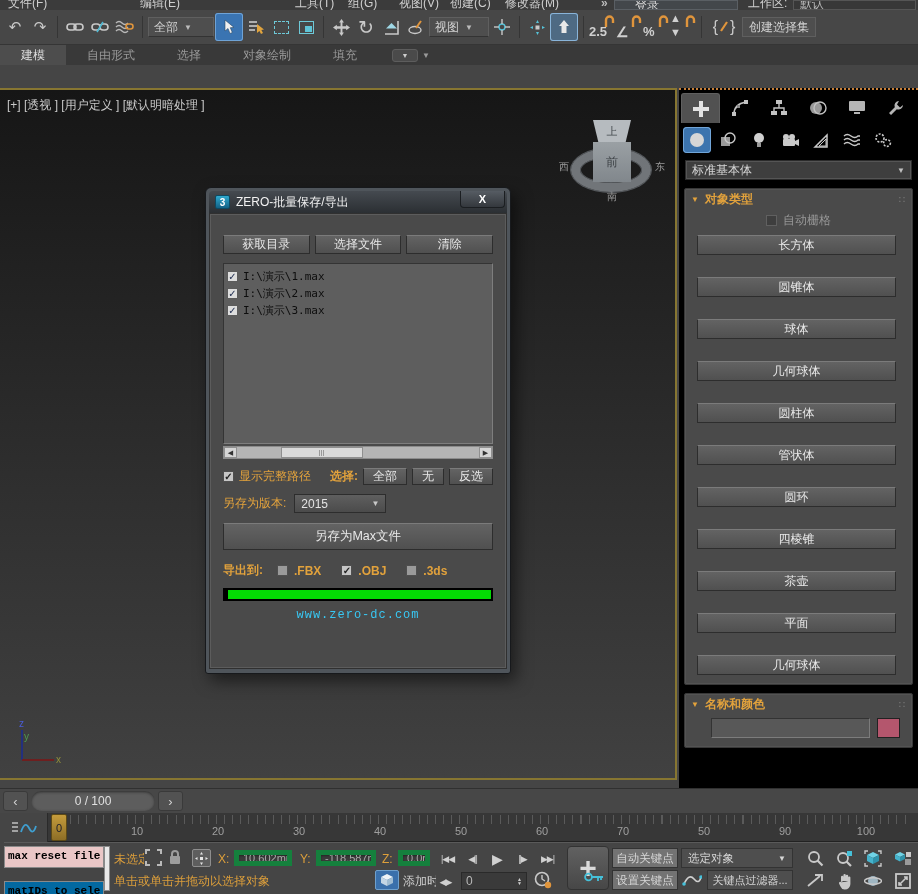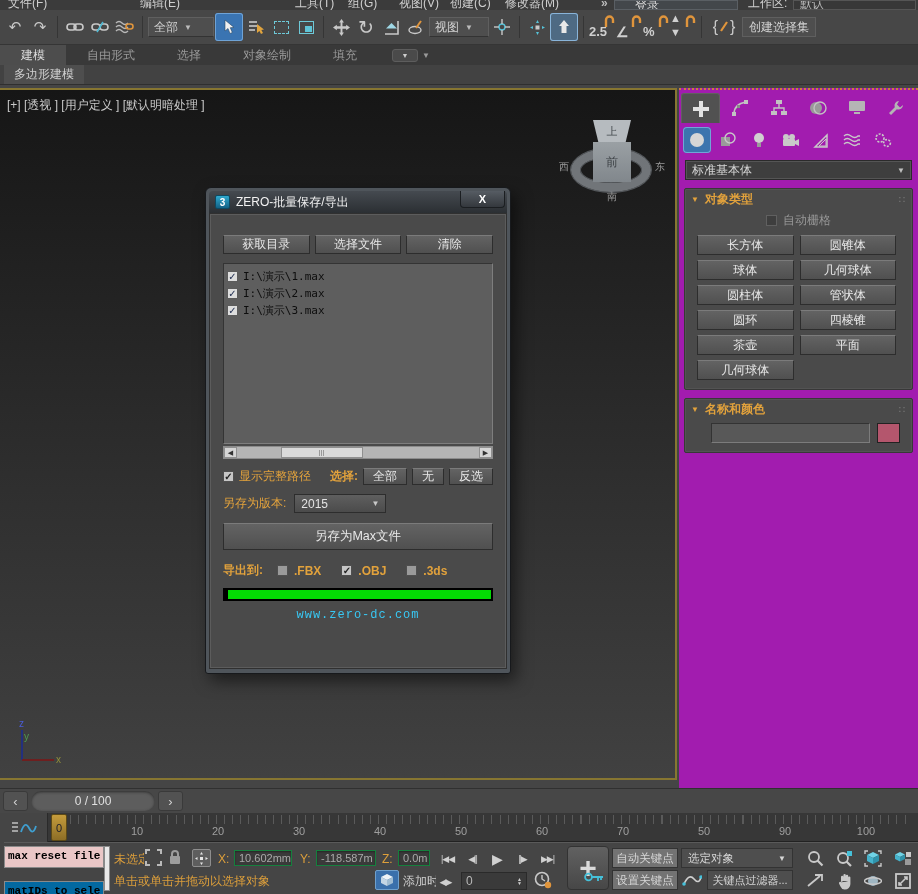--- a/index.html
+++ b/index.html
@@ -118,41 +118,41 @@
   #dlg-version-dd { width:92px; height:19px; background:linear-gradient(#5f5f5f,#4b4b4b); border:1px solid #2d2d2d;
     display:flex; align-items:center; padding:0 6px; color:#e3e3e3; margin-left:8px; }
   #dlg-version-dd .car { margin-left:auto; font-size:8px; color:#c9c9c9; }
   .big-btn { height:27px; font-size:12.5px; }
   #dlg-progress { margin-top:9px; height:13px; background:#000; border:2px solid #000; position:relative; }
   #dlg-progress .fill { position:absolute; left:3px; top:0; bottom:0; right:0; background:#04dc04; }
   #dlg-site { margin-top:7px; text-align:center; color:#38c8f4; font-family:"Liberation Mono", monospace;
     font-size:12px; letter-spacing:1px; }
 
   
-  #cmd-panel { left:679px; top:88px; width:239px; height:700px; background:#a21caf;
+  #cmd-panel { left:679px; top:88px; width:239px; height:700px; background:#000000;
     border-top:2px dotted #c9813a; }
   #cp-tabs { display:flex; margin-top:3px; padding-left:2px; }
   .cp-tab { width:39px; height:30px; display:flex; align-items:center; justify-content:center; }
   .cp-tab.active { background:#515151; border:1px solid #606060; border-bottom:none; border-radius:3px 3px 0 0; }
   #cp-cats { display:flex; margin-top:2px; padding-left:4px; gap:3px; align-items:center; height:30px; }
   .cp-cat { width:28px; height:26px; display:flex; align-items:center; justify-content:center; border-radius:4px; }
   .cp-cat.active { background:#3c74ae; box-shadow:inset 0 0 0 1px #71a5d8; }
   #cp-dd { margin:5px 6px 0 6px; height:20px; background:#3e3e3e; border:1px solid #2b2b2b;
     box-shadow:inset 0 0 0 1px #555; display:flex; align-items:center; padding:0 6px; color:#d6d6d6; }
   #cp-dd .car { margin-left:auto; font-size:8px; color:#bfbfbf; }
   .rollout { margin:8px 5px 0 5px; background:#4a4a4a; border:1px solid #383838; border-radius:2px;
     box-shadow:inset 0 0 0 1px #535353; padding-bottom:9px; }
   .ro-head { height:20px; display:flex; align-items:center; padding:0 6px; gap:6px; }
   .ro-arrow { color:#e2a23c; font-size:8px; }
   .ro-title { color:#e2a23c; font-weight:bold; }
   .ro-grip { margin-left:auto; color:#7a7a7a; font-size:10px; letter-spacing:1px; }
   .autogrid-row { display:flex; align-items:center; justify-content:center; gap:6px; height:18px; margin-top:2px; }
   .cb-dark { width:11px; height:11px; background:#3e3e3e; border:1px solid #606060; }
   .autogrid-lbl { color:#969696; }
-  .prim-grid { display:grid; grid-template-columns:1fr 1fr; gap:5px 6px; padding:6px 16px 0 12px; }
+  .prim-grid { display:grid; grid-template-columns:1fr; gap:22px 6px; padding:6px 16px 0 12px; }
   .prim-btn { height:20px; font-size:12px; }
   #name-input-row { display:flex; align-items:center; padding:4px 12px 0 26px; gap:7px; }
   #name-input { flex:1; height:20px; background:#585858; border:1px solid; border-color:#333 #7c7c7c #7c7c7c #333; }
   #color-swatch { width:23px; height:20px; background:#b4566d; border:1px solid #222; }
 
   
   #time-row { left:0; top:788px; width:918px; height:25px; background:#474747; border-top:1px solid #303030; }
   .t-arrow { position:absolute; top:2px; width:25px; height:20px; background:#525252; border:1px solid #3a3a3a;
     border-radius:3px; color:#d2d2d2; display:flex; align-items:center; justify-content:center; font-size:13px; }
   #t-prev { left:3px; } #t-next { left:158px; }
@@ -174,21 +174,21 @@
   
   #bottom { left:4px; top:842px; width:918px; height:40px; background:#454545; border-top:1px solid #5a5a5a; }
   #listener { position:absolute; left:0; top:3px; width:100px; height:46px; }
   .lst-row { height:22px; border:1px solid #8a8a8a; overflow:hidden; font-family:"Liberation Mono", monospace;
     font-size:11px; font-weight:bold; color:#000; padding:3px 0 0 3px; white-space:nowrap; }
   #lst-1 { background:#eac7c7; } #lst-2 { background:#0369a1; margin-top:13px; }
   #lst-scroll { position:absolute; left:100px; top:3px; width:6px; height:45px; background:#e8e8e8; border:1px solid #8a8a8a; }
   .st-orange { color:#dd9f3b; }
   #sel-status { position:absolute; left:110px; top:8px; width:30px; overflow:hidden; white-space:nowrap; }
   .st-ico { position:absolute; top:6px; }
-  .mini-field { position:absolute; top:7px; height:16px; background:#3a3a3a; border:1px solid #15803d;
+  .mini-field { position:absolute; top:7px; height:16px; background:#3a3a3a; border:5px solid #15803d;
     box-shadow:inset 0 1px 2px #262626; color:#a9a9a9; font-size:11px; display:flex; align-items:center;
     padding:0 4px; overflow:hidden; white-space:nowrap; }
   #prompt-line { position:absolute; left:110px; top:30px; color:#dd9f3b; white-space:nowrap; }
   #iso-btn { position:absolute; left:371px; top:27px; width:24px; height:20px; background:#3a70ab;
     border:1px solid #6fa0cc; border-radius:2px; display:flex; align-items:center; justify-content:center; }
   #timetag { position:absolute; left:399px; top:30px; width:33px; overflow:hidden; white-space:nowrap; color:#cfcfcf; }
   .transport { position:absolute; top:6px; color:#d0d0d0; font-size:9px; letter-spacing:-1px;
     display:flex; align-items:center; justify-content:center; }
   .tr-btn { width:23px; height:19px; display:flex; align-items:center; justify-content:center; }
   #frame-field { position:absolute; left:457px; top:29px; width:66px; height:18px; background:#3a3a3a;
@@ -363,23 +363,20 @@
 
   <div id="ribbon-tabs" class="abs">
     <div class="rtab active">建模</div>
     <div class="rtab">自由形式</div>
     <div class="rtab">选择</div>
     <div class="rtab">对象绘制</div>
     <div class="rtab">填充</div>
     <div class="ribbon-toggle">▼</div>
     <div class="ribbon-caret">▼</div>
   </div>
-  <div id="ribbon-sub" class="abs">
-    <div class="rsub">多边形建模</div>
-  </div>
 
   <div id="viewport" class="abs">
     <div id="vp-label">[+] [透视 ] [用户定义 ] [默认明暗处理 ]</div>
 
     <div id="viewcube">
       <div class="vc-ring"></div>
       <div class="vc-top">上</div>
       <div class="vc-front">前</div>
       <span class="vc-lbl" style="left:-8px;top:52px">西</span>
       <span class="vc-lbl" style="right:-8px;top:52px">东</span>

